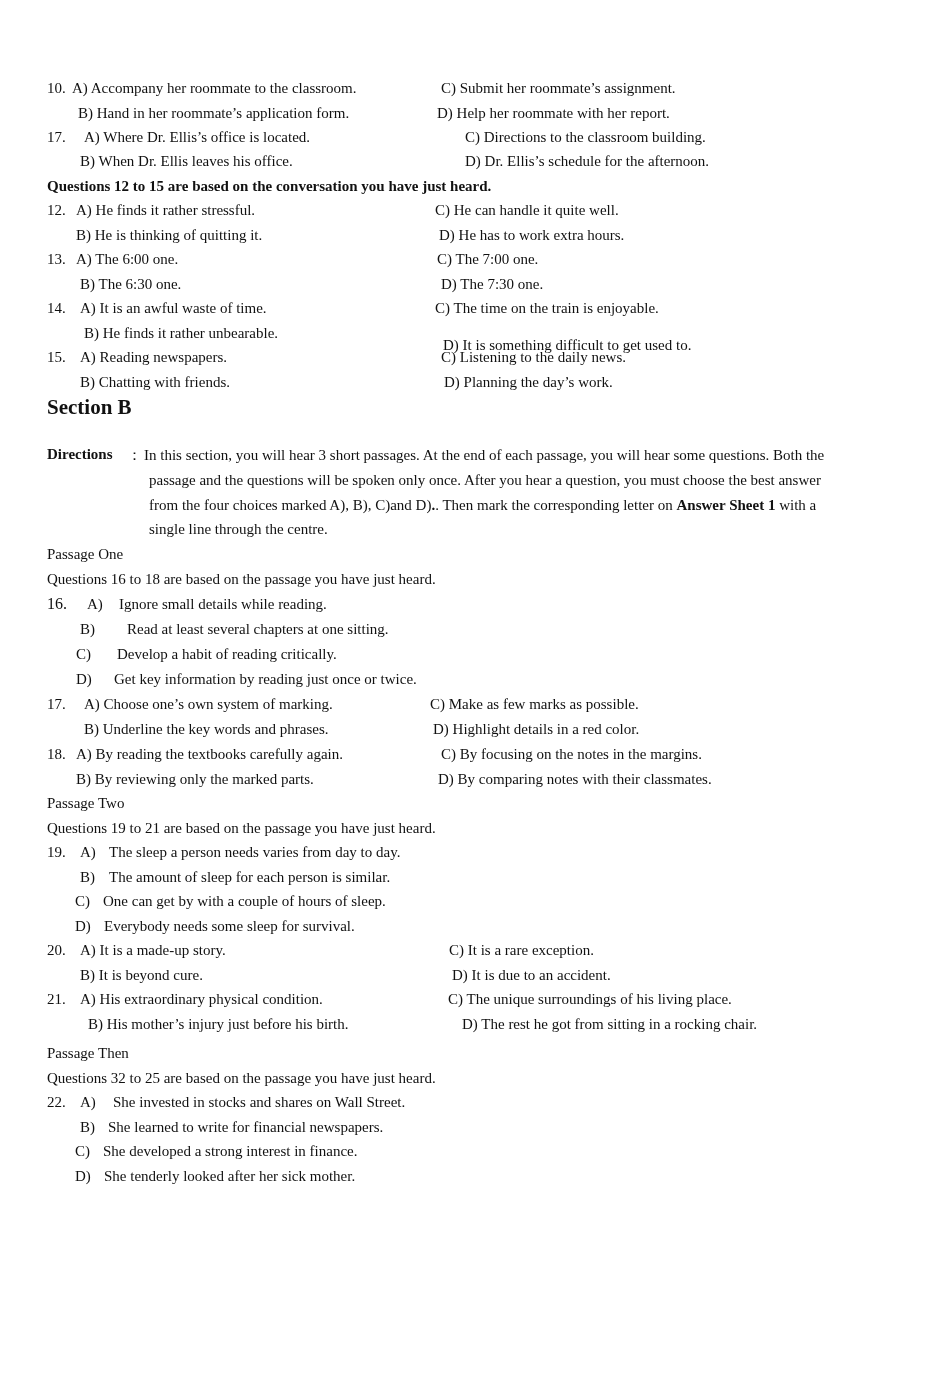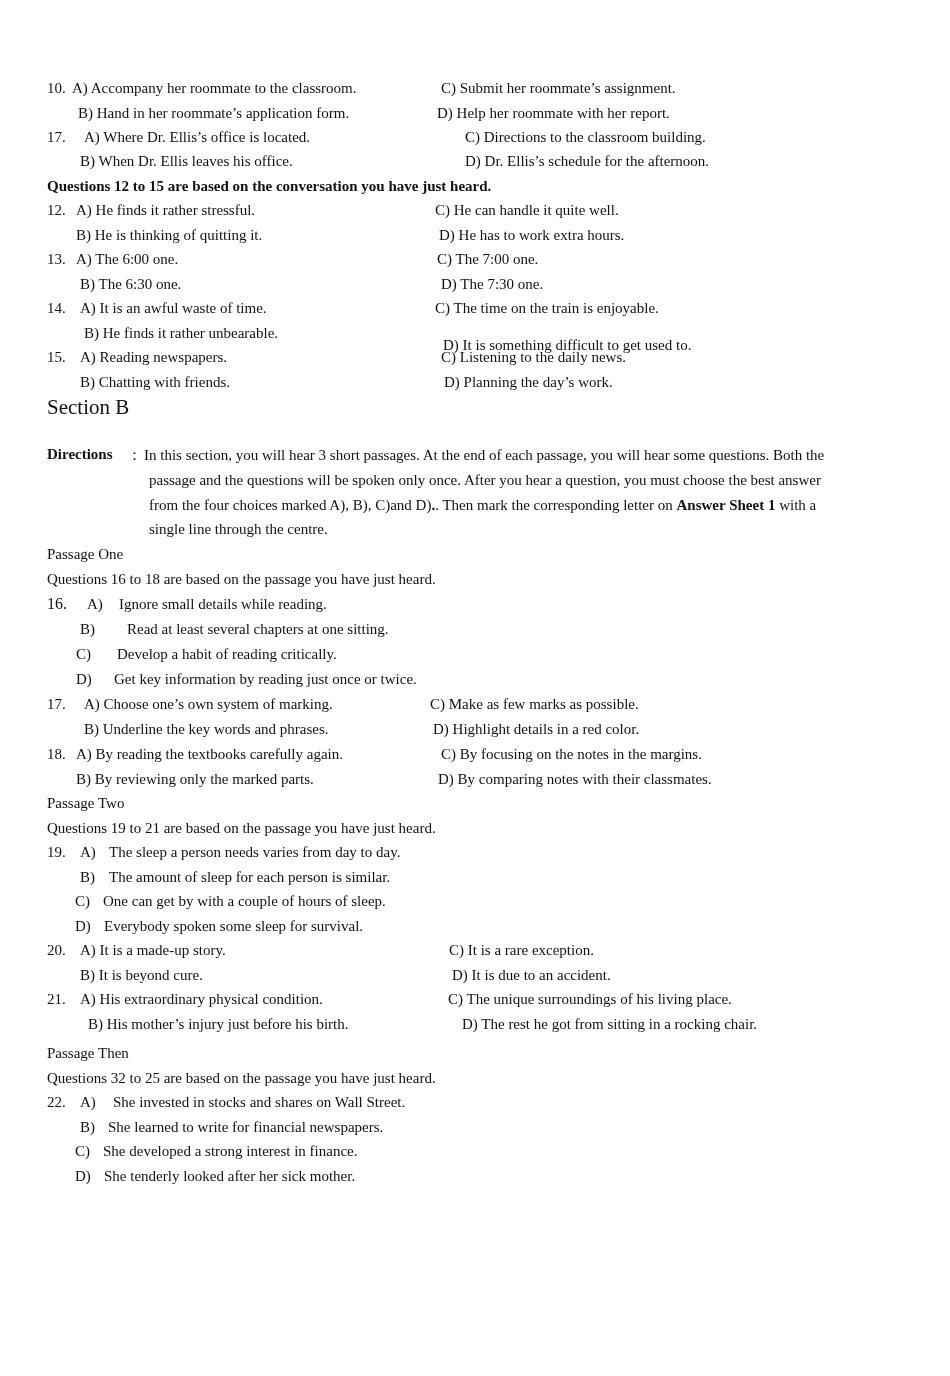--- a/index.html
+++ b/index.html
@@ -3,21 +3,21 @@
 <meta charset="utf-8">
 <style>
   html, body { margin: 0; padding: 0; background: #ffffff; }
   body {
     width: 950px; height: 1376px; position: relative; overflow: hidden;
     font-family: "Liberation Serif", "DejaVu Serif", serif;
     color: #111111; font-size: 15px;
   }
   .ln { position: absolute; white-space: nowrap; line-height: 18px; }
   .b { font-weight: bold; }
-  .section-title { font-size: 21px; font-weight: normal; line-height: 24px; }
+  .section-title { font-size: 21px; font-weight: bold; line-height: 24px; }
   .directions-block { position: absolute; left: 47px; top: 446px; width: 845px; }
   .dir-label { position: absolute; left: 0; top: 0; font-weight: bold; }
   .dir-colon { position: absolute; left: 80px; top: 0; }
   .dir-line { position: absolute; white-space: nowrap; line-height: 18px; }
 </style>
 </head>
 <body>
 
 <div>
   <span class="ln" style="left:47px;top:79px">10.</span>
@@ -116,21 +116,21 @@
 
 <div>
   <span class="ln" style="left:47px;top:843px">19.</span>
   <span class="ln" style="left:80px;top:843px">A)</span>
   <span class="ln" style="left:109px;top:843px">The sleep a person needs varies from day to day.</span>
   <span class="ln" style="left:80px;top:868px">B)</span>
   <span class="ln" style="left:109px;top:868px">The amount of sleep for each person is similar.</span>
   <span class="ln" style="left:75px;top:892px">C)</span>
   <span class="ln" style="left:103px;top:892px">One can get by with a couple of hours of sleep.</span>
   <span class="ln" style="left:75px;top:917px">D)</span>
-  <span class="ln" style="left:104px;top:917px">Everybody spoken some sleep for survival.</span>
+  <span class="ln" style="left:104px;top:917px">Everybody needs some sleep for survival.</span>
 </div>
 
 <div>
   <span class="ln" style="left:47px;top:941px">20.</span>
   <span class="ln" style="left:80px;top:941px">A) It is a made-up story.</span>
   <span class="ln" style="left:80px;top:966px">B) It is beyond cure.</span>
   <span class="ln" style="left:449px;top:941px">C) It is a rare exception.</span>
   <span class="ln" style="left:452px;top:966px">D) It is due to an accident.</span>
 </div>
 

